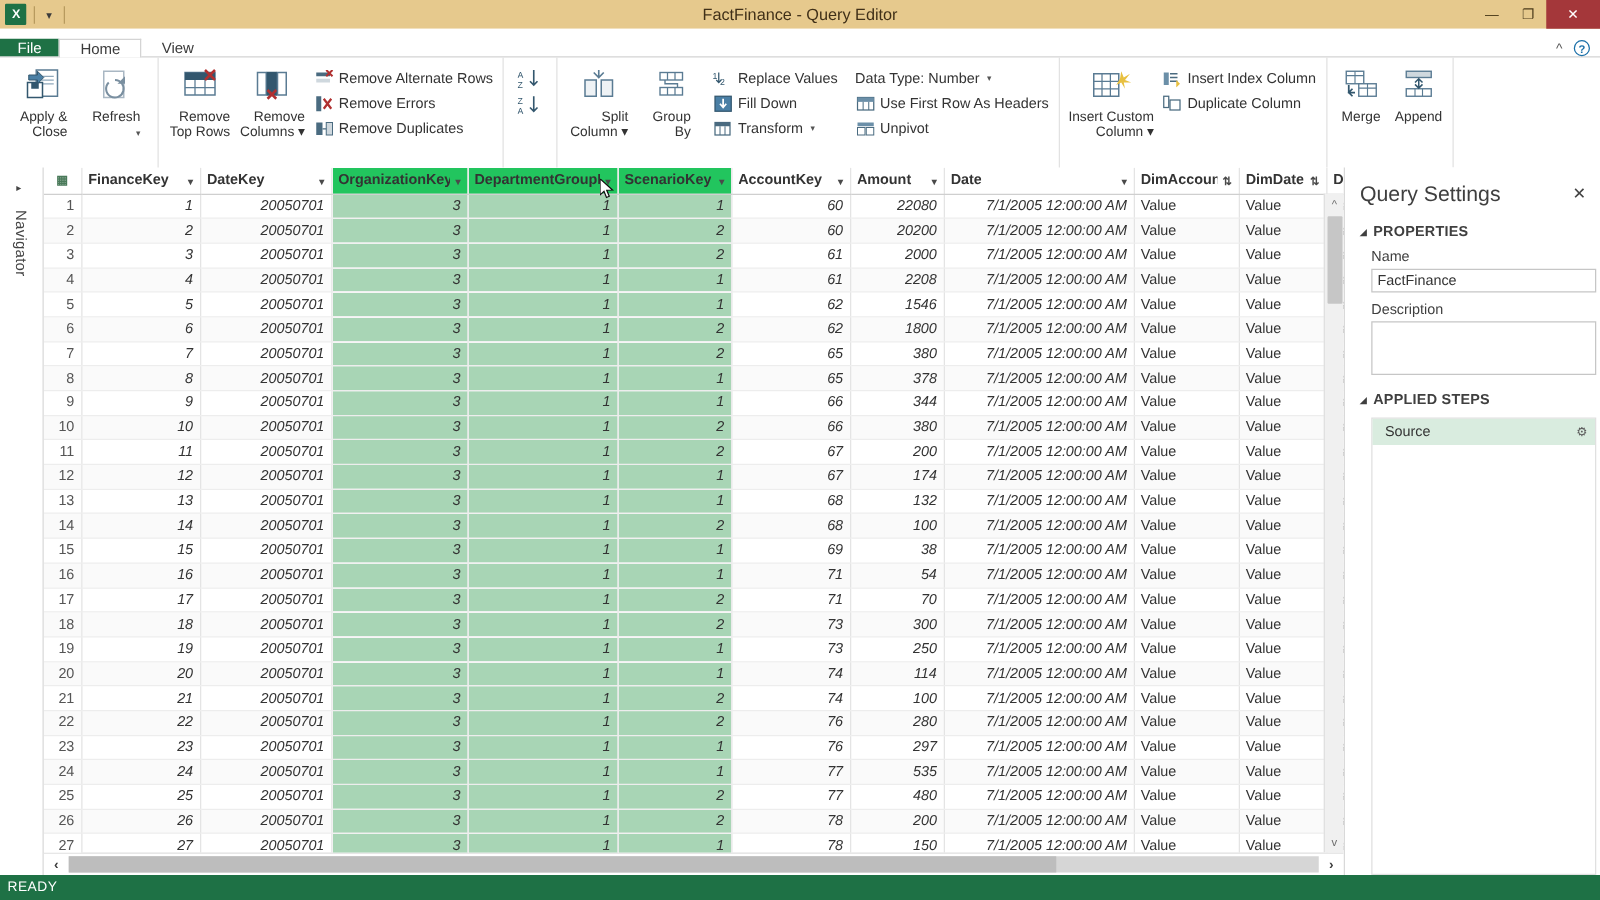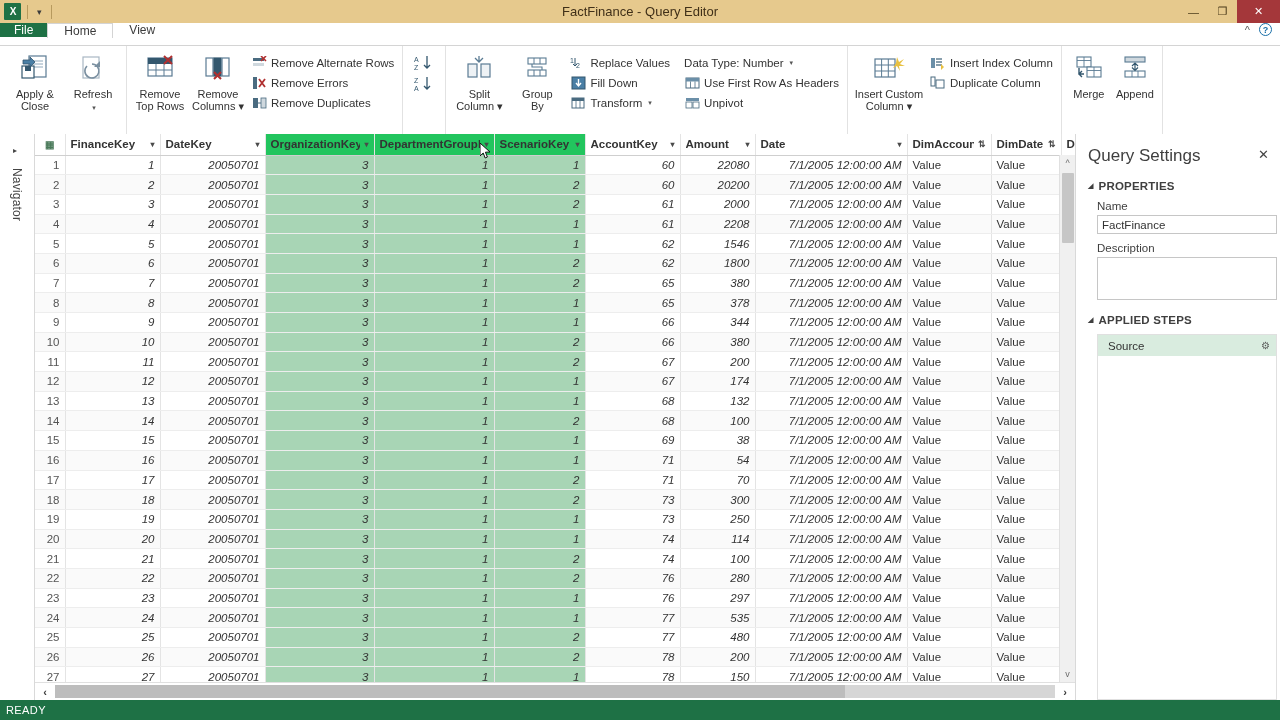--- a/index.html
+++ b/index.html
@@ -43,21 +43,21 @@
   .winbtn {
     width: 29px; height: 23px; display: flex;
     align-items: center; justify-content: center;
     color: #4a3a1a; font-size: 11px;
   }
   .winbtn.close { background: #a4373a; color: #fff; width: 43px; }
 
   
   .ribbon-tabs {
     height: 23px; background: #fff;
-    display: flex; align-items: flex-start;
+    display: flex; align-items: flex-end;
     border-bottom: 1px solid #d4d4d4;
     position: relative;
   }
   .tab {
     padding: 0 16px; display: flex; align-items: center;
     font-size: 12px; color: #3b3b3b;
   }
   .tab.file { background: #1e7145; color: #fff; font-weight: normal; padding: 0 14px;}
   .tab.active {
     border-left: 1px solid #d4d4d4; border-right: 1px solid #d4d4d4;
@@ -88,21 +88,21 @@
     height: 15px; line-height: 13px;
   }
   .bigbtn {
     width: 56px; display: flex; flex-direction: column;
     align-items: center; padding-top: 3px;
     text-align: center; line-height: 12px; font-size: 11px;
     color: #333;
   }
   .bigbtn.wide { width: 62px; }
   .bigbtn .ico { height: 34px; display:flex; align-items:center; justify-content:center; }
-  .bigbtn .lbl { margin-top: 2px; }
+  .bigbtn .lbl { margin-top: 2px; text-align: right; }
   .smallcol { display: flex; flex-direction: column; gap: 1px; padding-top: 4px; text-align: right; }
   .smallbtn {
     display: flex; align-items: center; gap: 4px;
     font-size: 11.5px; color: #333; padding: 1px 3px;
     white-space: nowrap; height: 19px;
   }
   .smallbtn .ico { width: 16px; height: 16px; display:flex; align-items:center; justify-content:center; flex-shrink:0; }
   .caret { font-size: 7px; color: #555; margin-left: 2px; }
   .sortcol { display:flex; flex-direction:column; gap: 4px; padding: 5px 6px 0 6px; align-items:center;}
   .sortbtn { font-size: 13px; color: #33576e; display:flex; align-items:center; }
@@ -133,21 +133,21 @@
     border-bottom: 1px solid #ededed;
     height: 19.7px; padding: 0 5px;
     font-size: 11.5px; overflow: hidden; white-space: nowrap;
   }
   table.grid thead th {
     background: #fff; border-bottom: 1px solid #cfcfcf;
     font-weight: bold; color: #333; height: 21px;
     font-size: 11.5px; text-align: left; vertical-align: middle;
   }
   table.grid thead th.sel { background: #22c55e; }
-  th .thinner { display: flex; align-items: center; width: 100%; }
+  th .thinner { display: flex; align-items: flex-end; width: 100%; }
   th .thlabel { overflow: hidden; text-overflow: clip; white-space: nowrap; }
   th .thdrop { margin-left: auto; font-size: 8px; color: #4a4a4a; padding-left: 4px; }
   th .thexp { margin-left: auto; font-size: 9px; color: #4a4a4a; padding-left: 4px; }
   td.num { text-align: right; font-style: italic; color: #333; }
   td.txt { text-align: left; color: #333; }
   td.idx {
     text-align: right; background: #fff; color: #555;
     font-style: normal; border-right: 1px solid #e4e4e4;
   }
   tr td.sel { background: #a8d5b5; }

